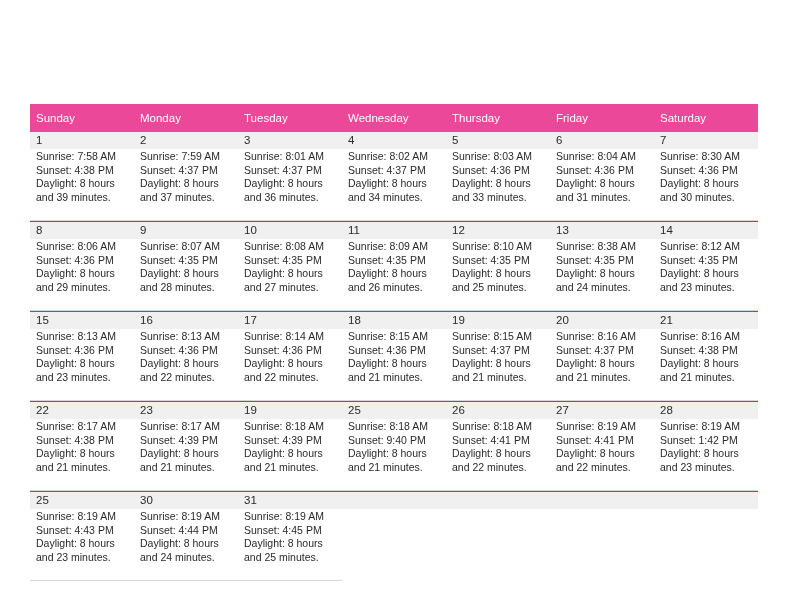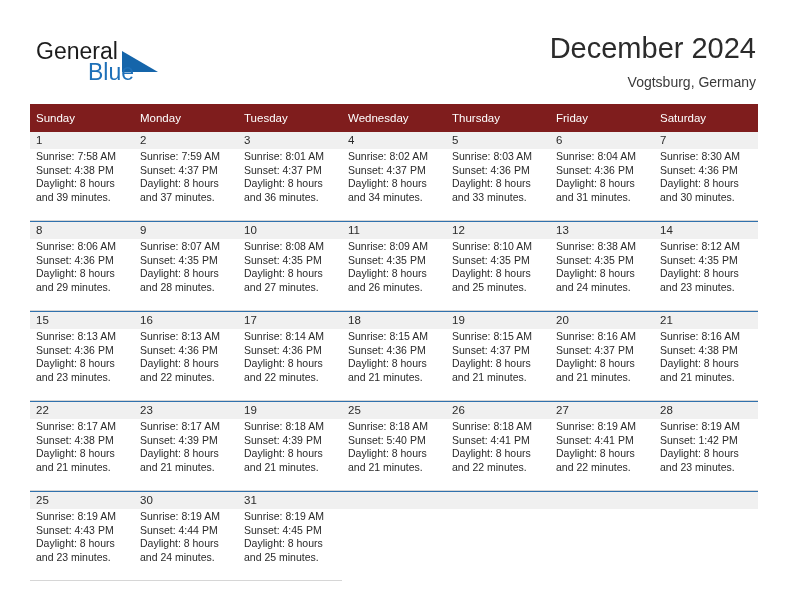--- a/index.html
+++ b/index.html
@@ -87,21 +87,21 @@
   
   .calendar {
     position: absolute;
     left: 30px;
     top: 104px;
     width: 728px;
     border-collapse: collapse;
     table-layout: fixed;
   }
   .calendar th {
-    background: #7f1d1d;
+    background: #ec4899;
     color: #ffffff;
     font-size: 11.5px;
     font-weight: normal;
     text-align: left;
     padding: 5px 0 5px 6px;
     height: 18px;
     border: none;
   }
   .calendar td {
     vertical-align: top;
@@ -139,34 +139,20 @@
   }
   .week-row.first > td {
     border-top: none;
   }
 </style>
 </head>
 <body>
 
 <div class="page">
 
-  <div class="header">
-
-    <div class="logo">
-      <span class="logo-general">General</span>
-      <span class="logo-triangle"></span>
-      <span class="logo-blue">Blue</span>
-    </div>
-
-    <div class="title-block">
-      <div class="month-title">December 2024</div>
-      <div class="location">Vogtsburg, Germany</div>
-    </div>
-
-  </div>
 
   <table class="calendar">
     <thead>
       <tr>
         <th>Sunday</th>
         <th>Monday</th>
         <th>Tuesday</th>
         <th>Wednesday</th>
         <th>Thursday</th>
         <th>Friday</th>
@@ -443,21 +429,21 @@
                 <div>Daylight: 8 hours</div>
                 <div>and 21 minutes.</div>
               </div>
             </div>
           </td>
           <td>
             <div class="cell filled">
               <div class="daynum-band">25</div>
               <div class="cell-body">
                 <div>Sunrise: 8:18 AM</div>
-                <div>Sunset: 5:40 PM</div>
+                <div>Sunset: 9:40 PM</div>
                 <div>Daylight: 8 hours</div>
                 <div>and 21 minutes.</div>
               </div>
             </div>
           </td>
           <td>
             <div class="cell filled">
               <div class="daynum-band">26</div>
               <div class="cell-body">
                 <div>Sunrise: 8:18 AM</div>

